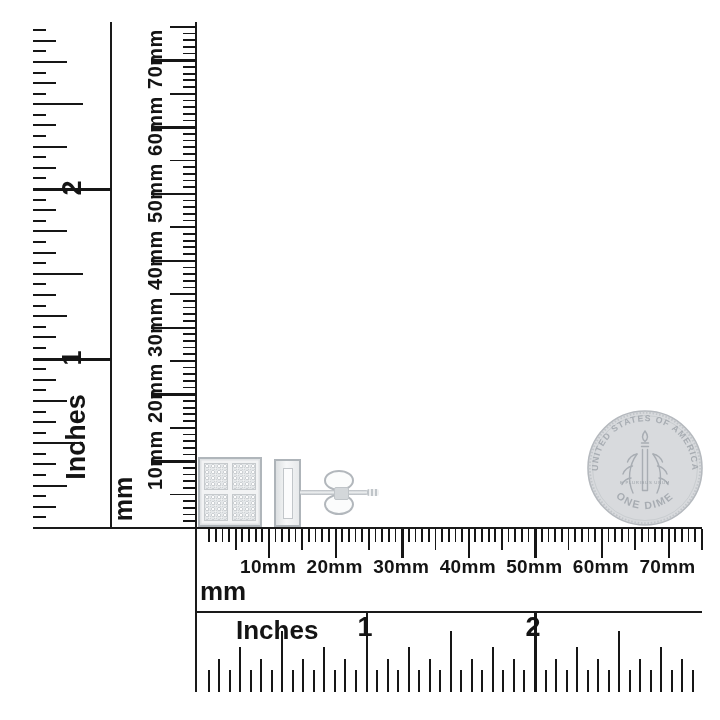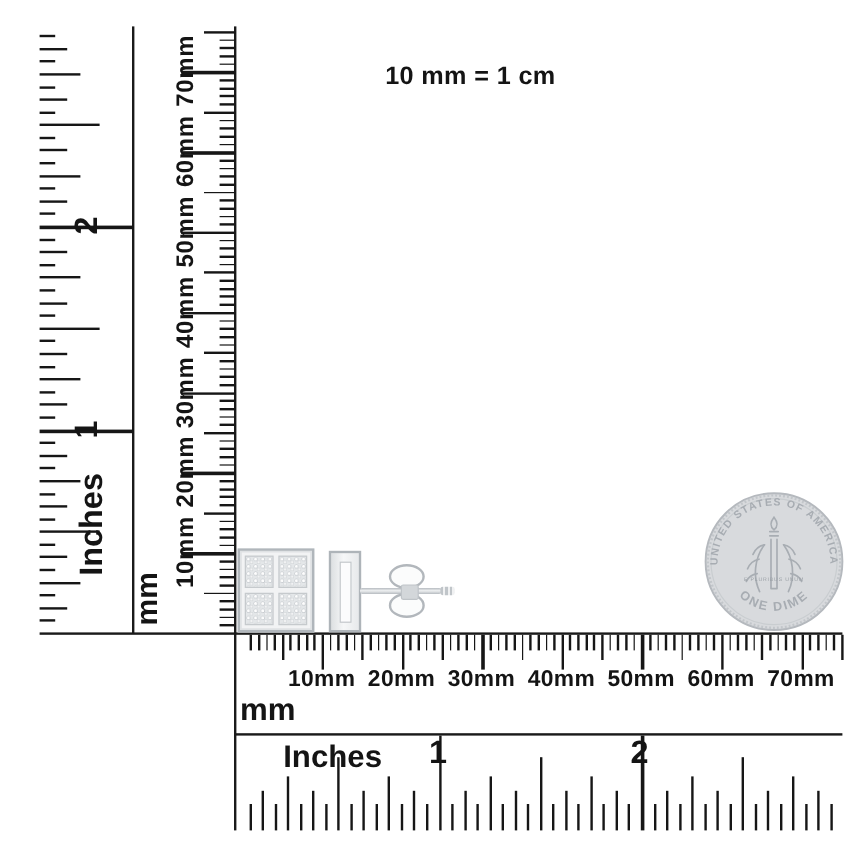--- a/index.html
+++ b/index.html
@@ -33,21 +33,20 @@
   .loop{position:absolute;border:2.6px solid #b2b7bc;border-radius:50%;background:#fbfcfc;box-sizing:border-box;}
   .plate{position:absolute;left:13px;top:17px;width:13px;height:11px;background:#d3d7da;
          border:1px solid #bfc4c8;border-radius:2px;}
   #coin{position:absolute;left:586px;top:409px;}
 </style>
 </head>
 <body>
 
 <div id="canvas">
 
-  <div class="title">10 mm = 1 cm</div>
 
   <div class="rline" style="left:110px;top:22px;width:2.2px;height:506px;"></div>
   <div class="rline" style="left:195px;top:22px;width:2.4px;height:670px;"></div>
   <div class="rline" style="left:33px;top:527px;width:669px;height:2.4px;"></div>
   <div class="rline" style="left:195px;top:611px;width:507px;height:2.4px;"></div>
 
   <div class="unit-v" style="left:20px;top:422px;width:112px;height:30px;font-size:27px;">Inches</div>
   <div class="unit-v" style="left:92px;top:486px;width:60px;height:26px;font-size:25px;">mm</div>
   <div class="unit-h" style="left:200px;top:576px;font-size:26px;">mm</div>
   <div class="unit-h" style="left:236px;top:615px;font-size:26px;">Inches</div>

